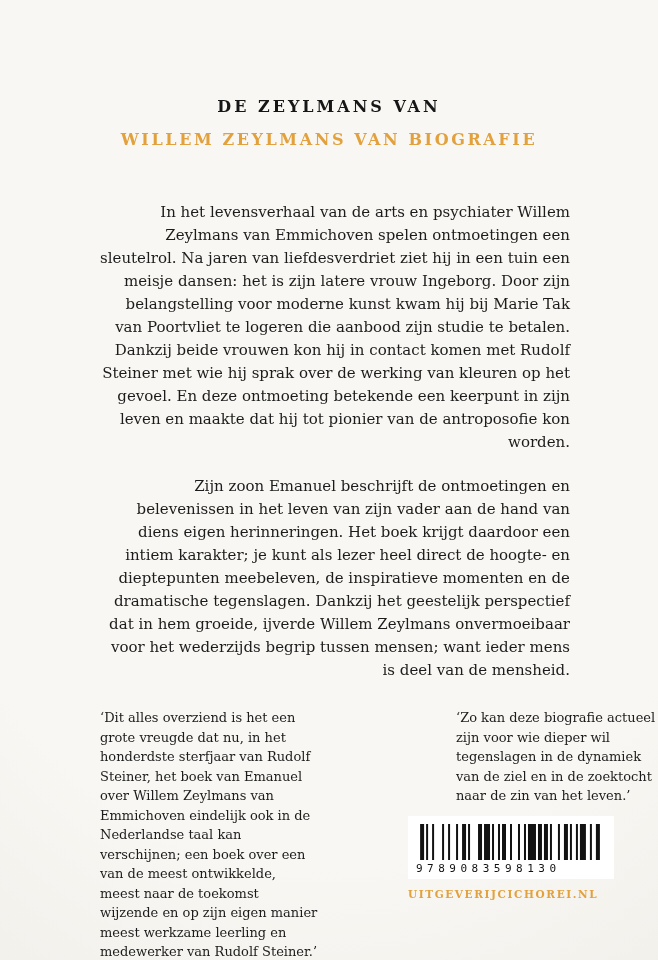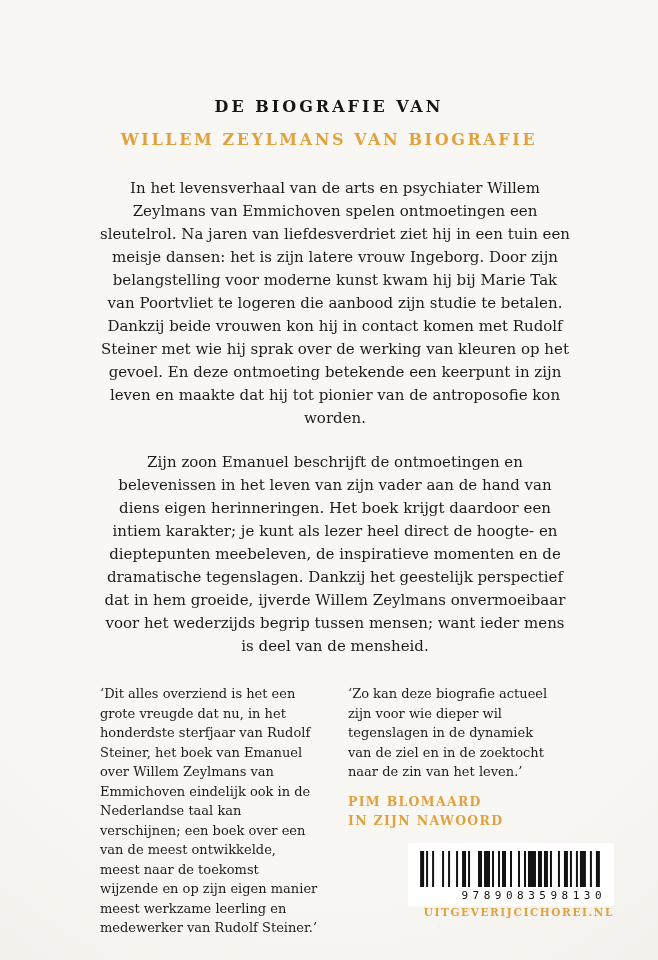--- a/index.html
+++ b/index.html
@@ -28,90 +28,92 @@
     color: #161616;
   }
   .cover-title {
     margin-top: 14px;
     font-size: 16px;
     font-weight: bold;
     letter-spacing: 2.6px;
     color: var(--accent, #e2a13d);
   }
   .description {
-    margin: 28px 0 0 100px;
+    margin: 52px 0 0 100px;
     width: 470px;
     font-size: 15px;
     line-height: 23px;
-    text-align: center;
+    text-align: right;
   }
   .description p {
     margin: 0 0 21px 0;
   }
   .quotes {
     display: flex;
     margin: 26px 0 0 100px;
     gap: 30px;
+    justify-content: space-between;
   }
   .quote-col-left  { width: 218px; }
   .quote-col-right { width: 202px; }
   .quote-text {
     margin: 0;
     font-size: 13px;
     line-height: 19.5px;
   }
   .quote-attr {
     margin-top: 10px;
     font-size: 12.5px;
     font-weight: bold;
     letter-spacing: 1.3px;
     line-height: 19px;
     color: var(--accent, #e2a13d);
   }
   .quote-attr div { margin: 0; }
   .barcode-block {
     position: absolute;
     right: 44px;
-    bottom: 42px;
+    bottom: 60px;
     width: 206px;
-    text-align: right;
+    text-align: left;
   }
   .barcode-box {
     background: #ffffff;
     padding: 8px 8px 4px 8px;
   }
   .barcode-box svg {
     display: block;
     width: 186px;
     height: 36px;
     margin: 0 auto;
   }
   .barcode-number {
     margin-top: 2px;
     font-family: "DejaVu Sans Mono", "Liberation Mono", monospace;
     font-size: 11px;
     letter-spacing: 4.5px;
     color: #111111;
     white-space: nowrap;
   }
   .publisher {
+    margin-top: 9px;
     font-size: 10.5px;
     font-weight: bold;
     letter-spacing: 1.6px;
     color: var(--accent, #e2a13d);
     white-space: nowrap;
   }
 </style>
 </head>
 <body>
 
 <div class="page">
 
   <header class="titles">
-    <div class="kicker">DE BIOGRAFIE VAN</div>
+    <div class="kicker">DE ZEYLMANS VAN</div>
     <div class="cover-title">WILLEM ZEYLMANS VAN BIOGRAFIE</div>
   </header>
 
   <section class="description">
     <p>In het levensverhaal van de arts en psychiater Willem Zeylmans van Emmichoven spelen ontmoetingen een sleutelrol. Na jaren van liefdesverdriet ziet hij in een tuin een meisje dansen: het is zijn latere vrouw Ingeborg. Door zijn belangstelling voor moderne kunst kwam hij bij Marie Tak van Poortvliet te logeren die aanbood zijn studie te betalen. Dankzij beide vrouwen kon hij in contact komen met Rudolf Steiner met wie hij sprak over de werking van kleuren op het gevoel. En deze ontmoeting betekende een keerpunt in zijn leven en maakte dat hij tot pionier van de antroposofie kon worden.</p>
     <p>Zijn zoon Emanuel beschrijft de ontmoetingen en belevenissen in het leven van zijn vader aan de hand van diens eigen herinneringen. Het boek krijgt daardoor een intiem karakter; je kunt als lezer heel direct de hoogte- en dieptepunten meebeleven, de inspiratieve momenten en de dramatische tegenslagen. Dankzij het geestelijk perspectief dat in hem groeide, ijverde Willem Zeylmans onvermoeibaar voor het wederzijds begrip tussen mensen; want ieder mens is deel van de mensheid.</p>
   </section>
 
   <section class="quotes">
 

